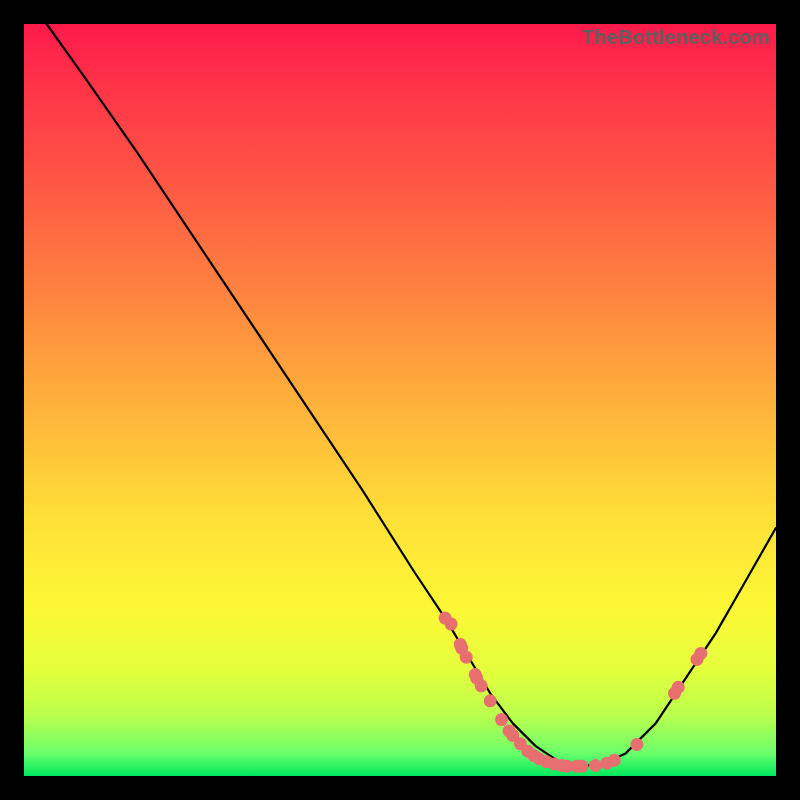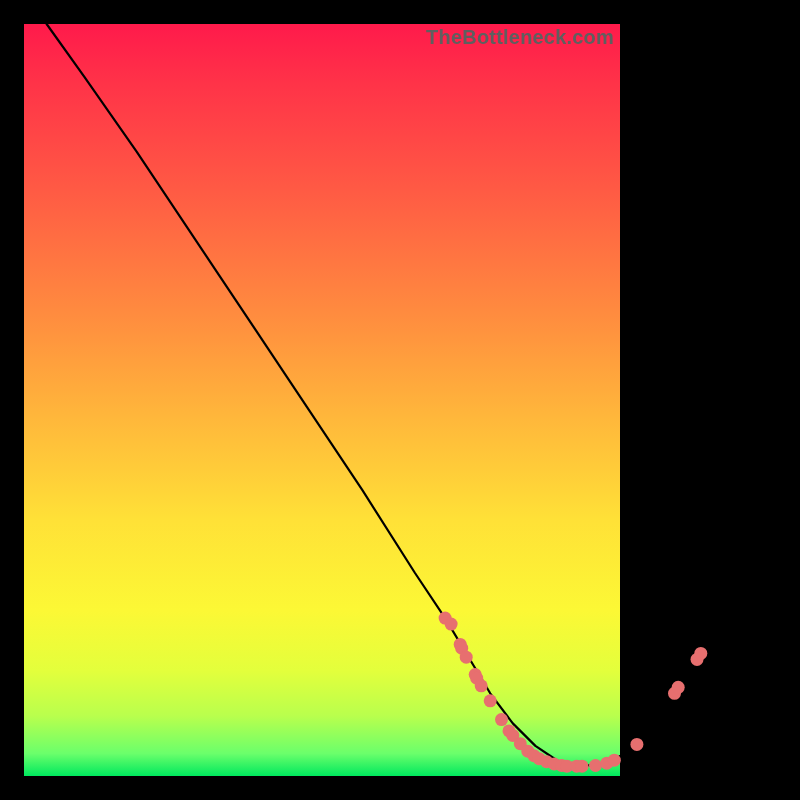--- a/index.html
+++ b/index.html
@@ -8,21 +8,21 @@
     width: 800px;
     height: 800px;
     background: #000;
     overflow: hidden;
     font-family: Arial, Helvetica, sans-serif;
   }
   .frame {
     position: absolute;
     left: 24px;
     top: 24px;
-    width: 596px;
+    width: 752px;
     height: 752px;
     box-sizing: border-box;
   }
   .plot-bg {
     position: absolute;
     inset: 0;
     background: linear-gradient(
       to bottom,
       #ff1a4b 0%,
       #ff3348 8%,

